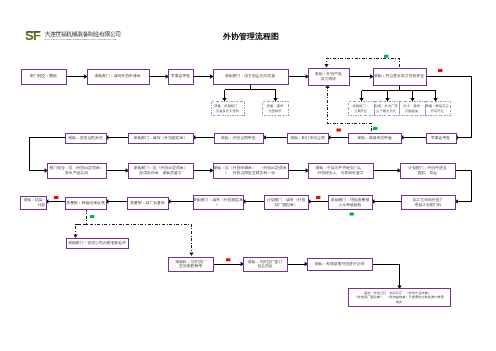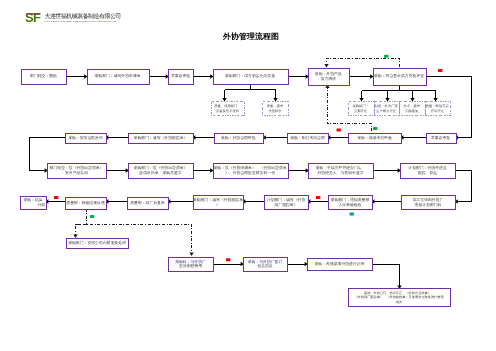--- a/index.html
+++ b/index.html
@@ -1,21 +1,21 @@
 <!DOCTYPE html>
 <html><head>
 <meta charset="utf-8">
 <style>
   html,body{margin:0;padding:0;background:#ffffff;}
   body{width:496px;height:351px;overflow:hidden;
        font-family:"Liberation Sans","DejaVu Sans",sans-serif;}
   #page{position:relative;width:496px;height:351px;background:#ffffff;}
 
   
-  #logo{position:absolute;left:25px;top:10px;height:14px;display:flex;align-items:flex-start;}
+  #logo{position:absolute;left:25px;top:28px;height:14px;display:flex;align-items:flex-start;}
   #logo-mark{display:block;}
   .lg-s{font-family:"Liberation Sans","DejaVu Sans",sans-serif;font-weight:bold;
         font-size:13px;fill:#4a7a12;letter-spacing:-.6px;}
   .lg-bar{fill:#7a3a33;}
   #logo-text{margin-left:.5px;padding-top:2.5px;}
   #logo-cn{font-size:6px;line-height:7px;color:#232323;white-space:nowrap;
            font-family:"Liberation Serif","DejaVu Serif",serif;letter-spacing:-.55px;}
   #logo-en{font-size:2.05px;line-height:2.6px;color:#4a5a2a;white-space:nowrap;
            letter-spacing:.05px;}
   #title{position:absolute;left:3px;top:31px;width:496px;text-align:center;

